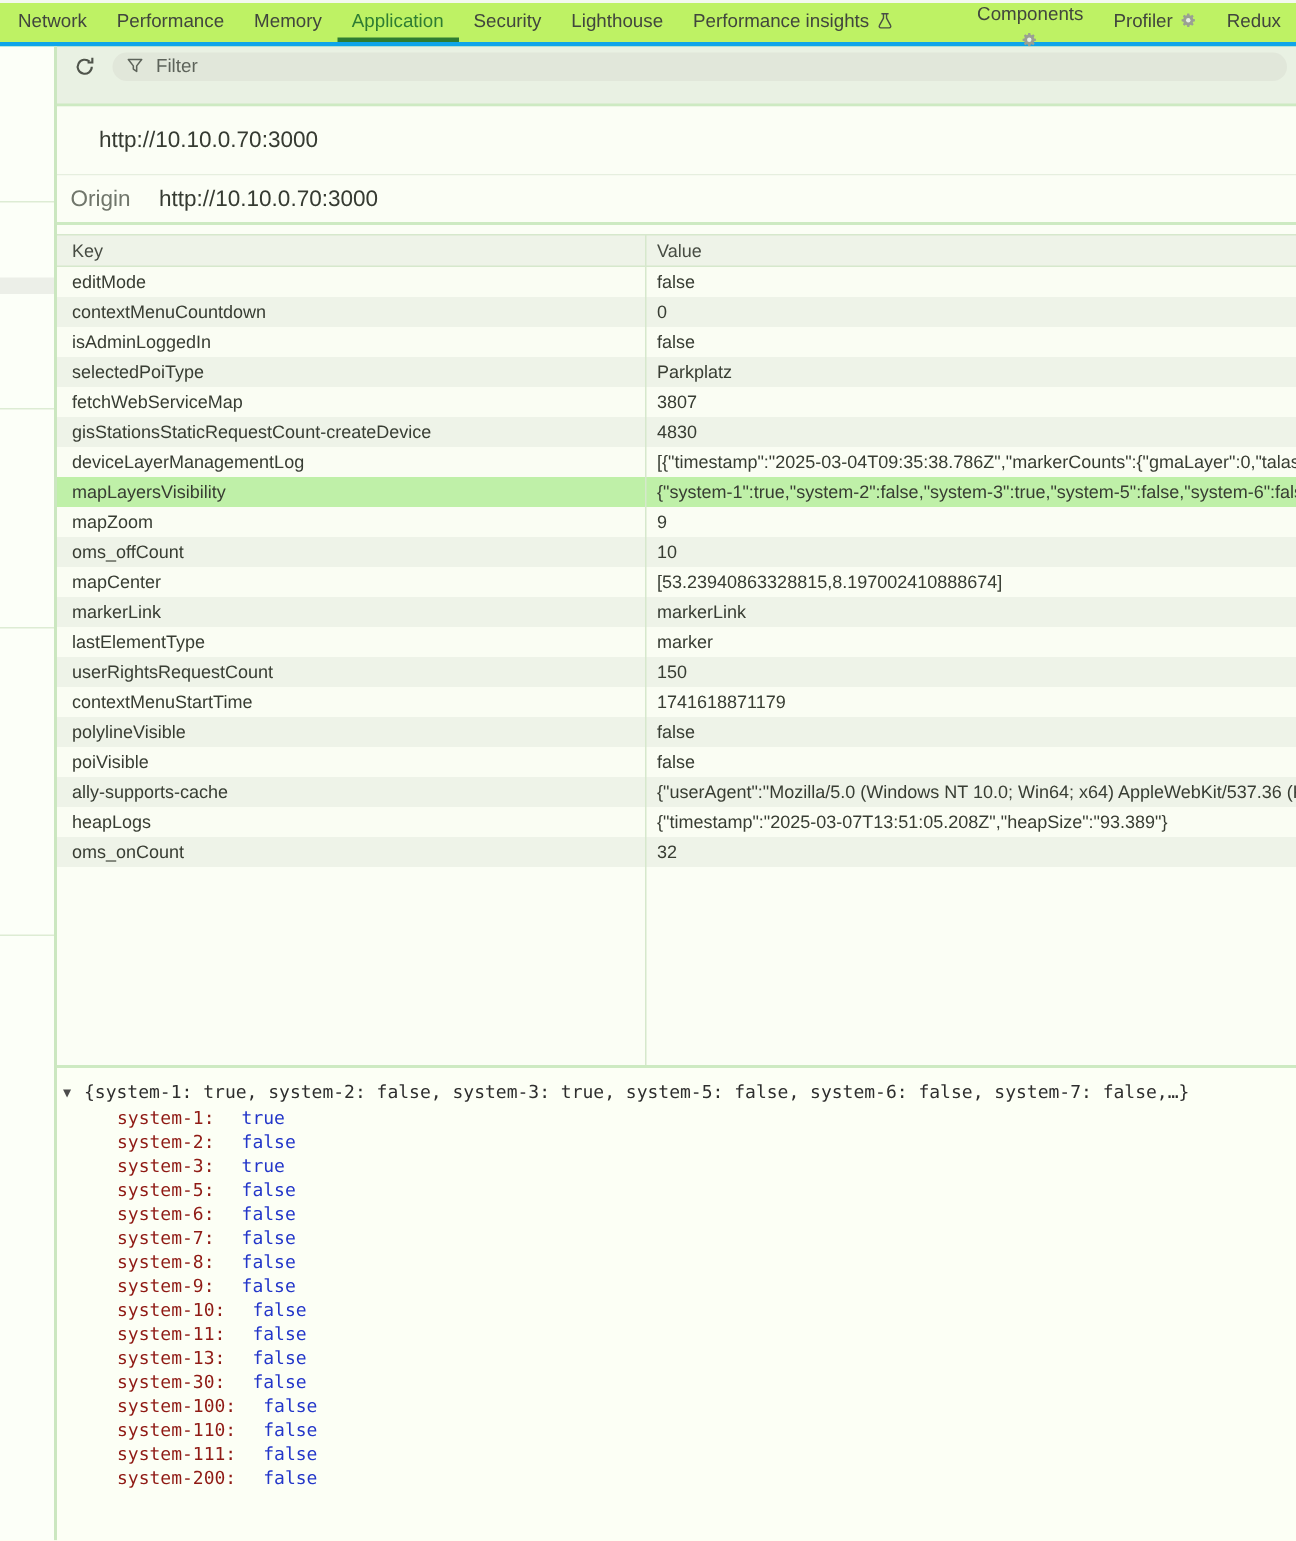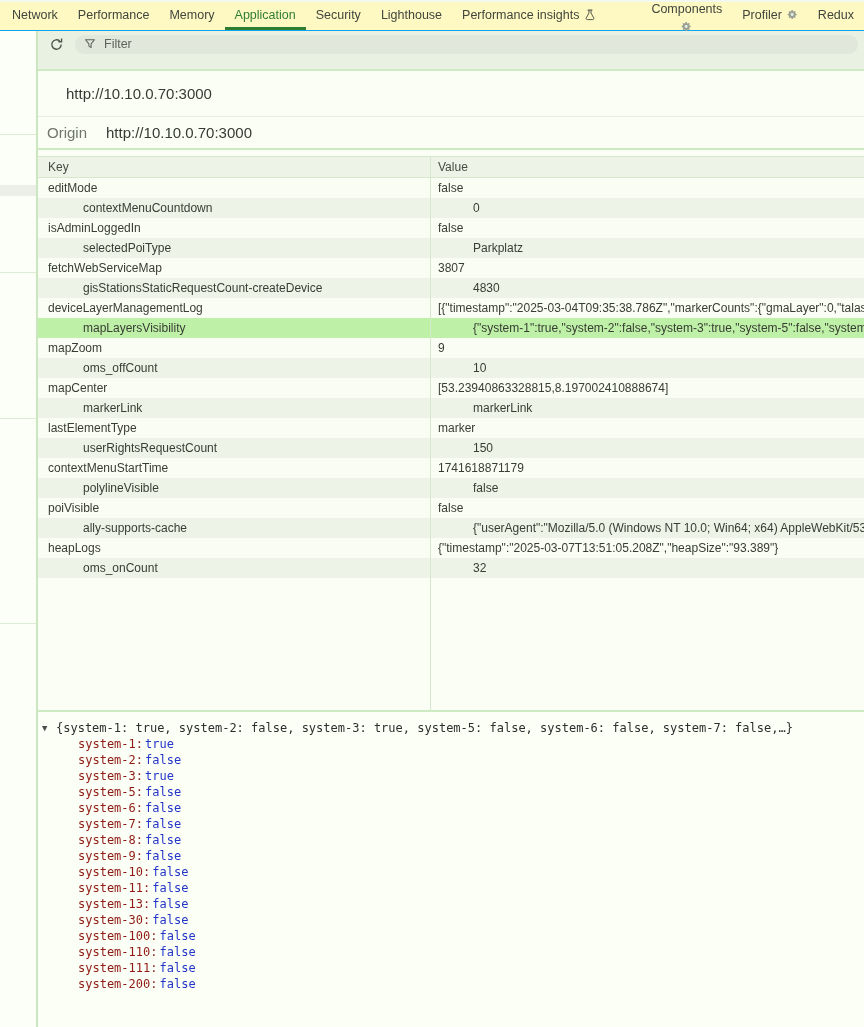--- a/index.html
+++ b/index.html
@@ -3,22 +3,22 @@
 <meta charset="utf-8">
 <style>
   html,body{margin:0;padding:0;background:#fff;}
   .root{
     position:relative;width:864px;height:1027px;overflow:hidden;
     font-family:"Liberation Sans","DejaVu Sans",sans-serif;
     font-size:12px;color:#383d33;background:#fbfef5;
   }
   
   .tabbar{
-    height:31px;background:#fef9c3;display:flex;align-items:stretch;
-    border-top:2px solid #f3f9ee;border-bottom:1px solid #0ea5e9;box-sizing:border-box;
+    height:31px;background:#bef264;display:flex;align-items:stretch;
+    border-top:2px solid #f3f9ee;border-bottom:3px solid #0ea5e9;box-sizing:border-box;
     padding-left:2px;
   }
   .tab{
     display:flex;align-items:center;gap:5px;padding:0 10px;
     color:#41463d;font-size:12.5px;cursor:default;white-space:nowrap;
     border-bottom:3px solid transparent;box-sizing:border-box;
   }
   .tab.selected{color:#2e7d32;border-bottom-color:#2e7d32;}
   .tab.push-right{margin-left:auto;flex-direction:column;}
   .tab-icon{display:inline-flex;align-items:center;}
@@ -65,38 +65,38 @@
   
   .table{position:relative;height:554px;flex:none;display:flex;flex-direction:column;background:#fef9c3;border-radius:26px;}
   .col-divider{position:absolute;top:0;bottom:0;left:392px;width:1px;background:#d6e8cc;z-index:2;}
   .thead{
     height:20px;flex:none;display:flex;align-items:center;background:#eef3e8;
     border-top:1px solid #d6e8cc;border-bottom:1px solid #d6e8cc;box-sizing:content-box;
     color:#474c43;
   }
   .trow{height:20px;flex:none;display:flex;align-items:center;}
   .trow.odd{background:#fafdf3;}
-  .trow.even{background:#eef3e8;padding-left:35px;}
+  .trow.even{background:#eef3e8;}
   .trow.selected{background:#bff0a8;}
   .cell-key{width:392px;flex:none;padding-left:10px;box-sizing:border-box;
     white-space:nowrap;overflow:hidden;}
   .cell-value{flex:1;min-width:0;padding-left:8px;white-space:nowrap;overflow:hidden;}
   .tfill{flex:1;background:#fbfef5;}
   
   .preview{
     flex:1;border-top:2px solid #cdeac2;background:#fcfff5;
     font-family:"DejaVu Sans Mono","Liberation Mono",monospace;font-size:12px;
     padding:8px 4px 0 4px;overflow:hidden;color:#2e2e2e;
   }
   .summary{line-height:16px;white-space:nowrap;overflow:hidden;}
   .twisty{display:inline-block;width:14px;color:#4c4c4c;font-size:9px;vertical-align:1px;cursor:pointer;}
   .entries{padding-left:36px;}
   .entry{line-height:16px;white-space:nowrap;}
   .k{color:#8f1a14;}
-  .v{color:#2336c9;margin-left:2px;}
+  .v{color:#2336c9;margin-left:18px;}
 </style>
 </head>
 <body>
 
 <div class="root">
 
   <div class="tabbar">
   <div class="tab">
     <span class="tab-label">Network</span>
 

